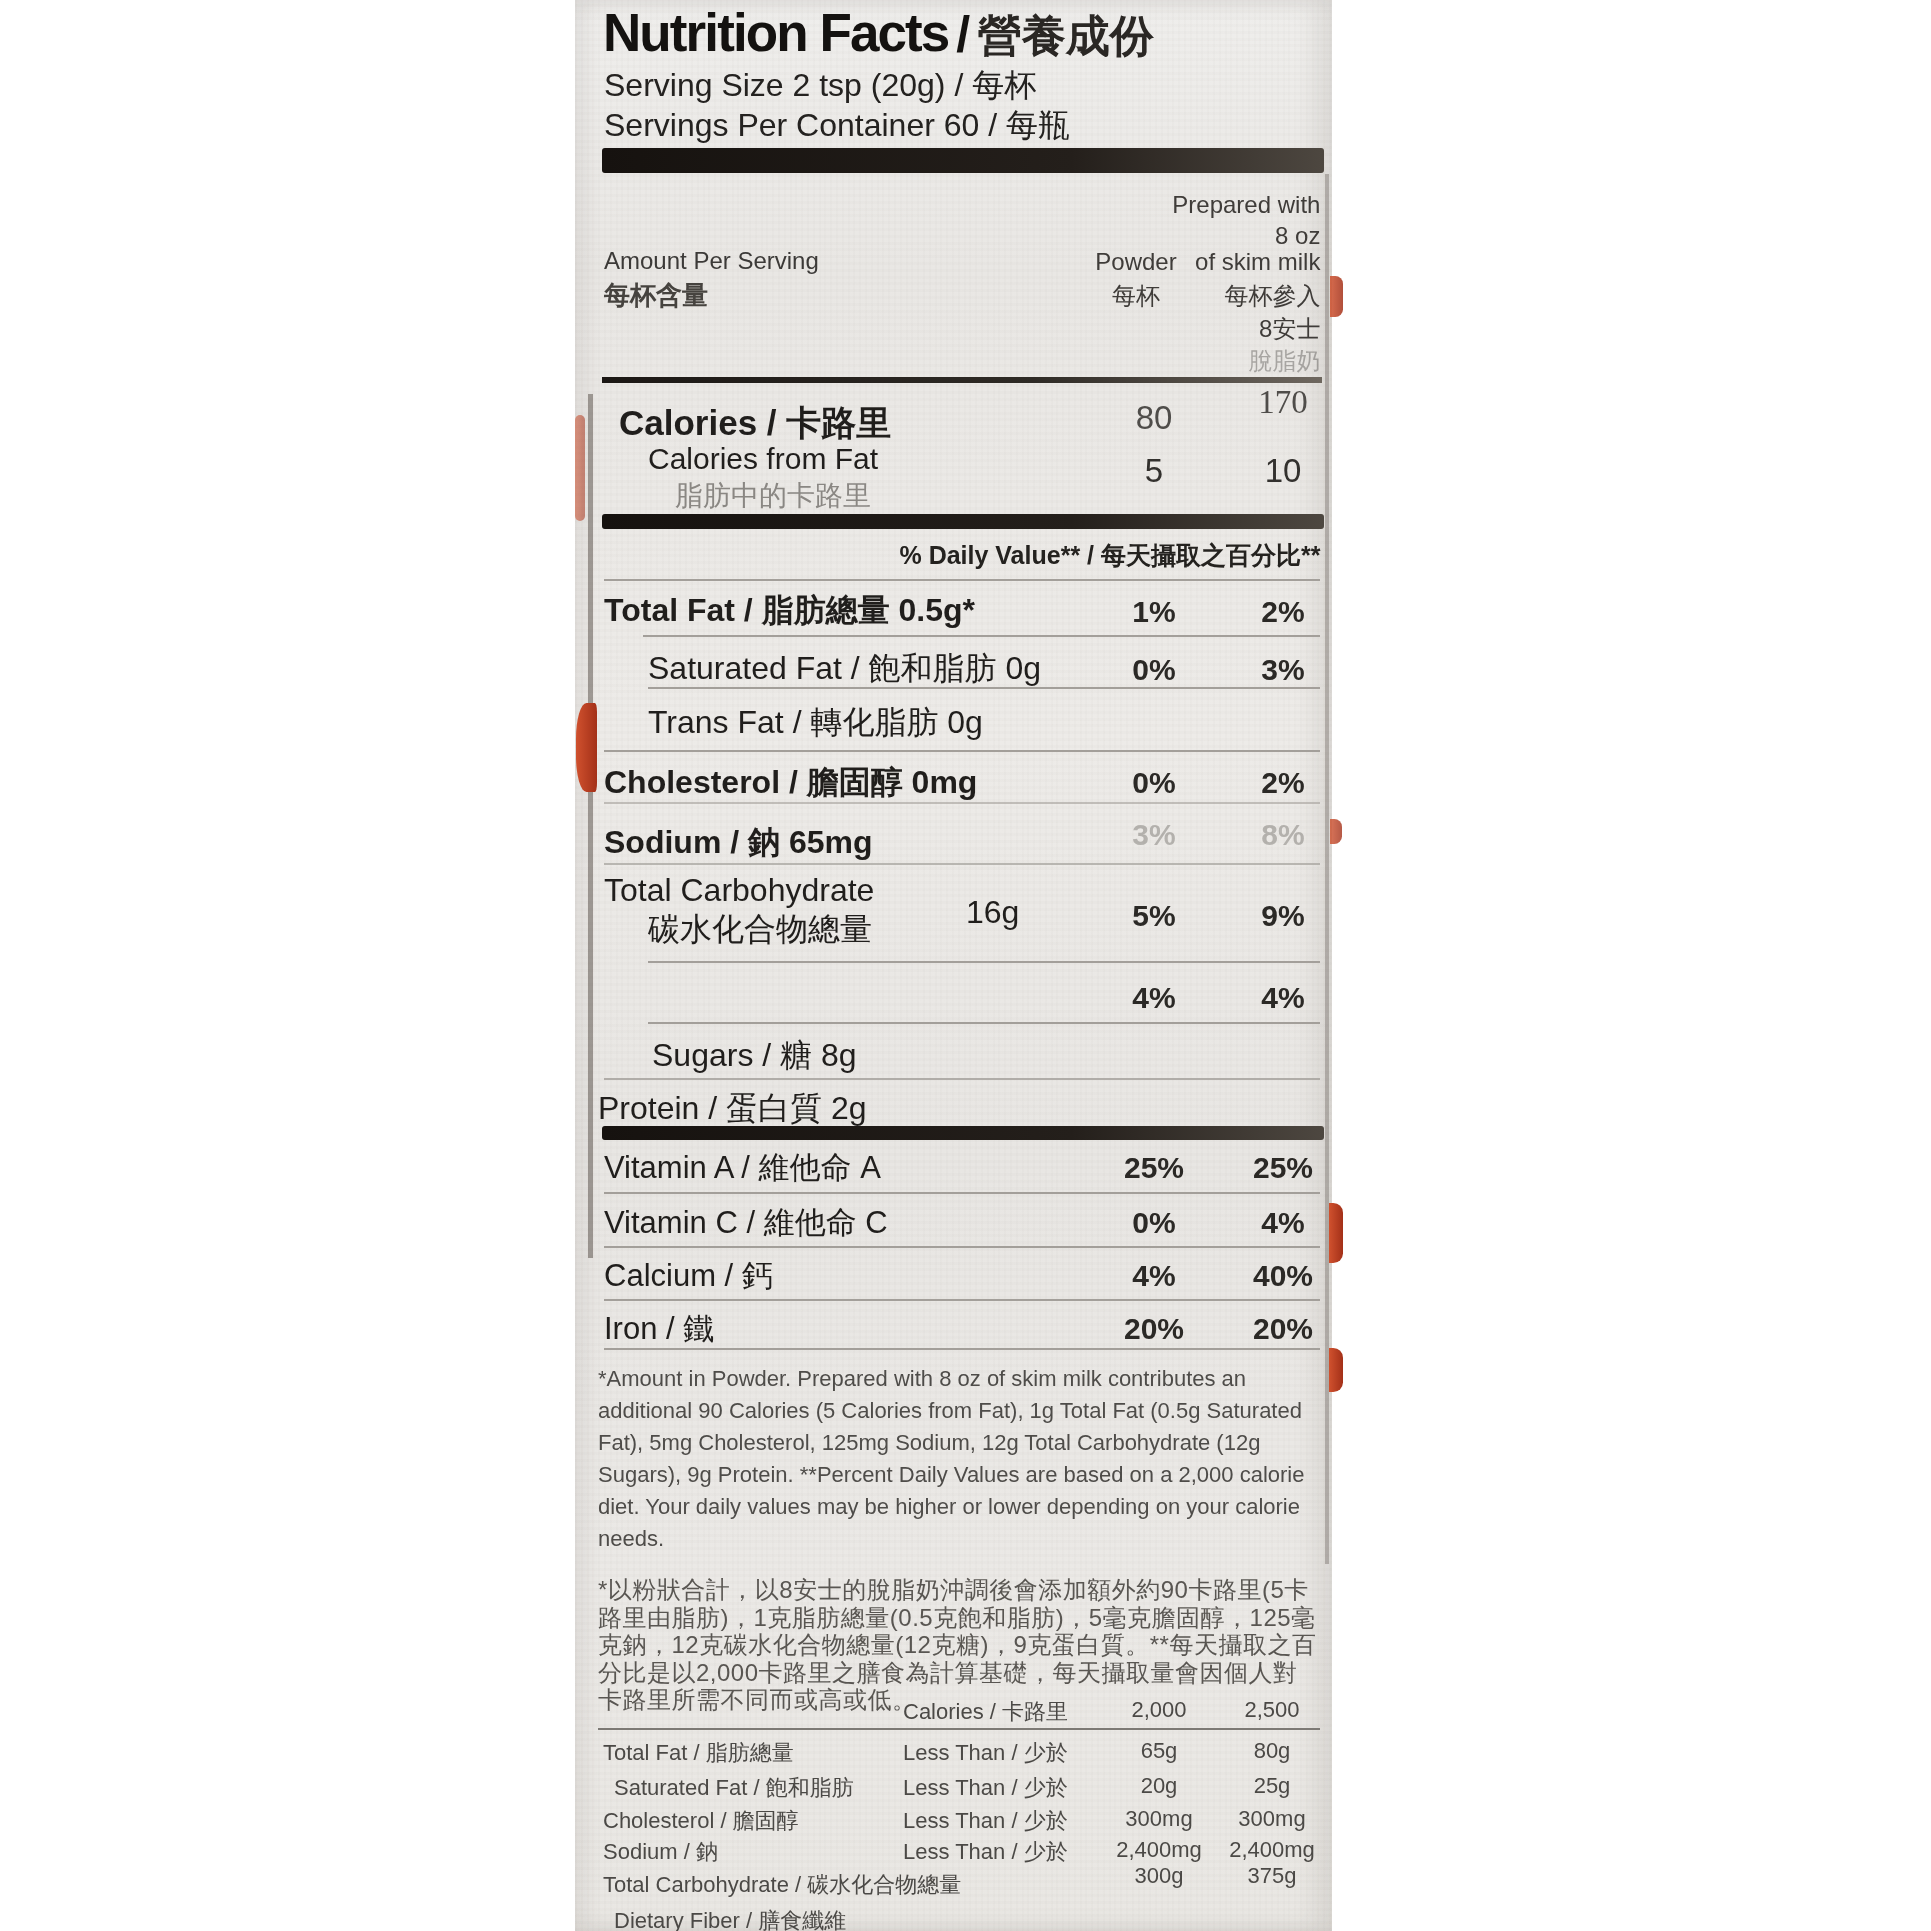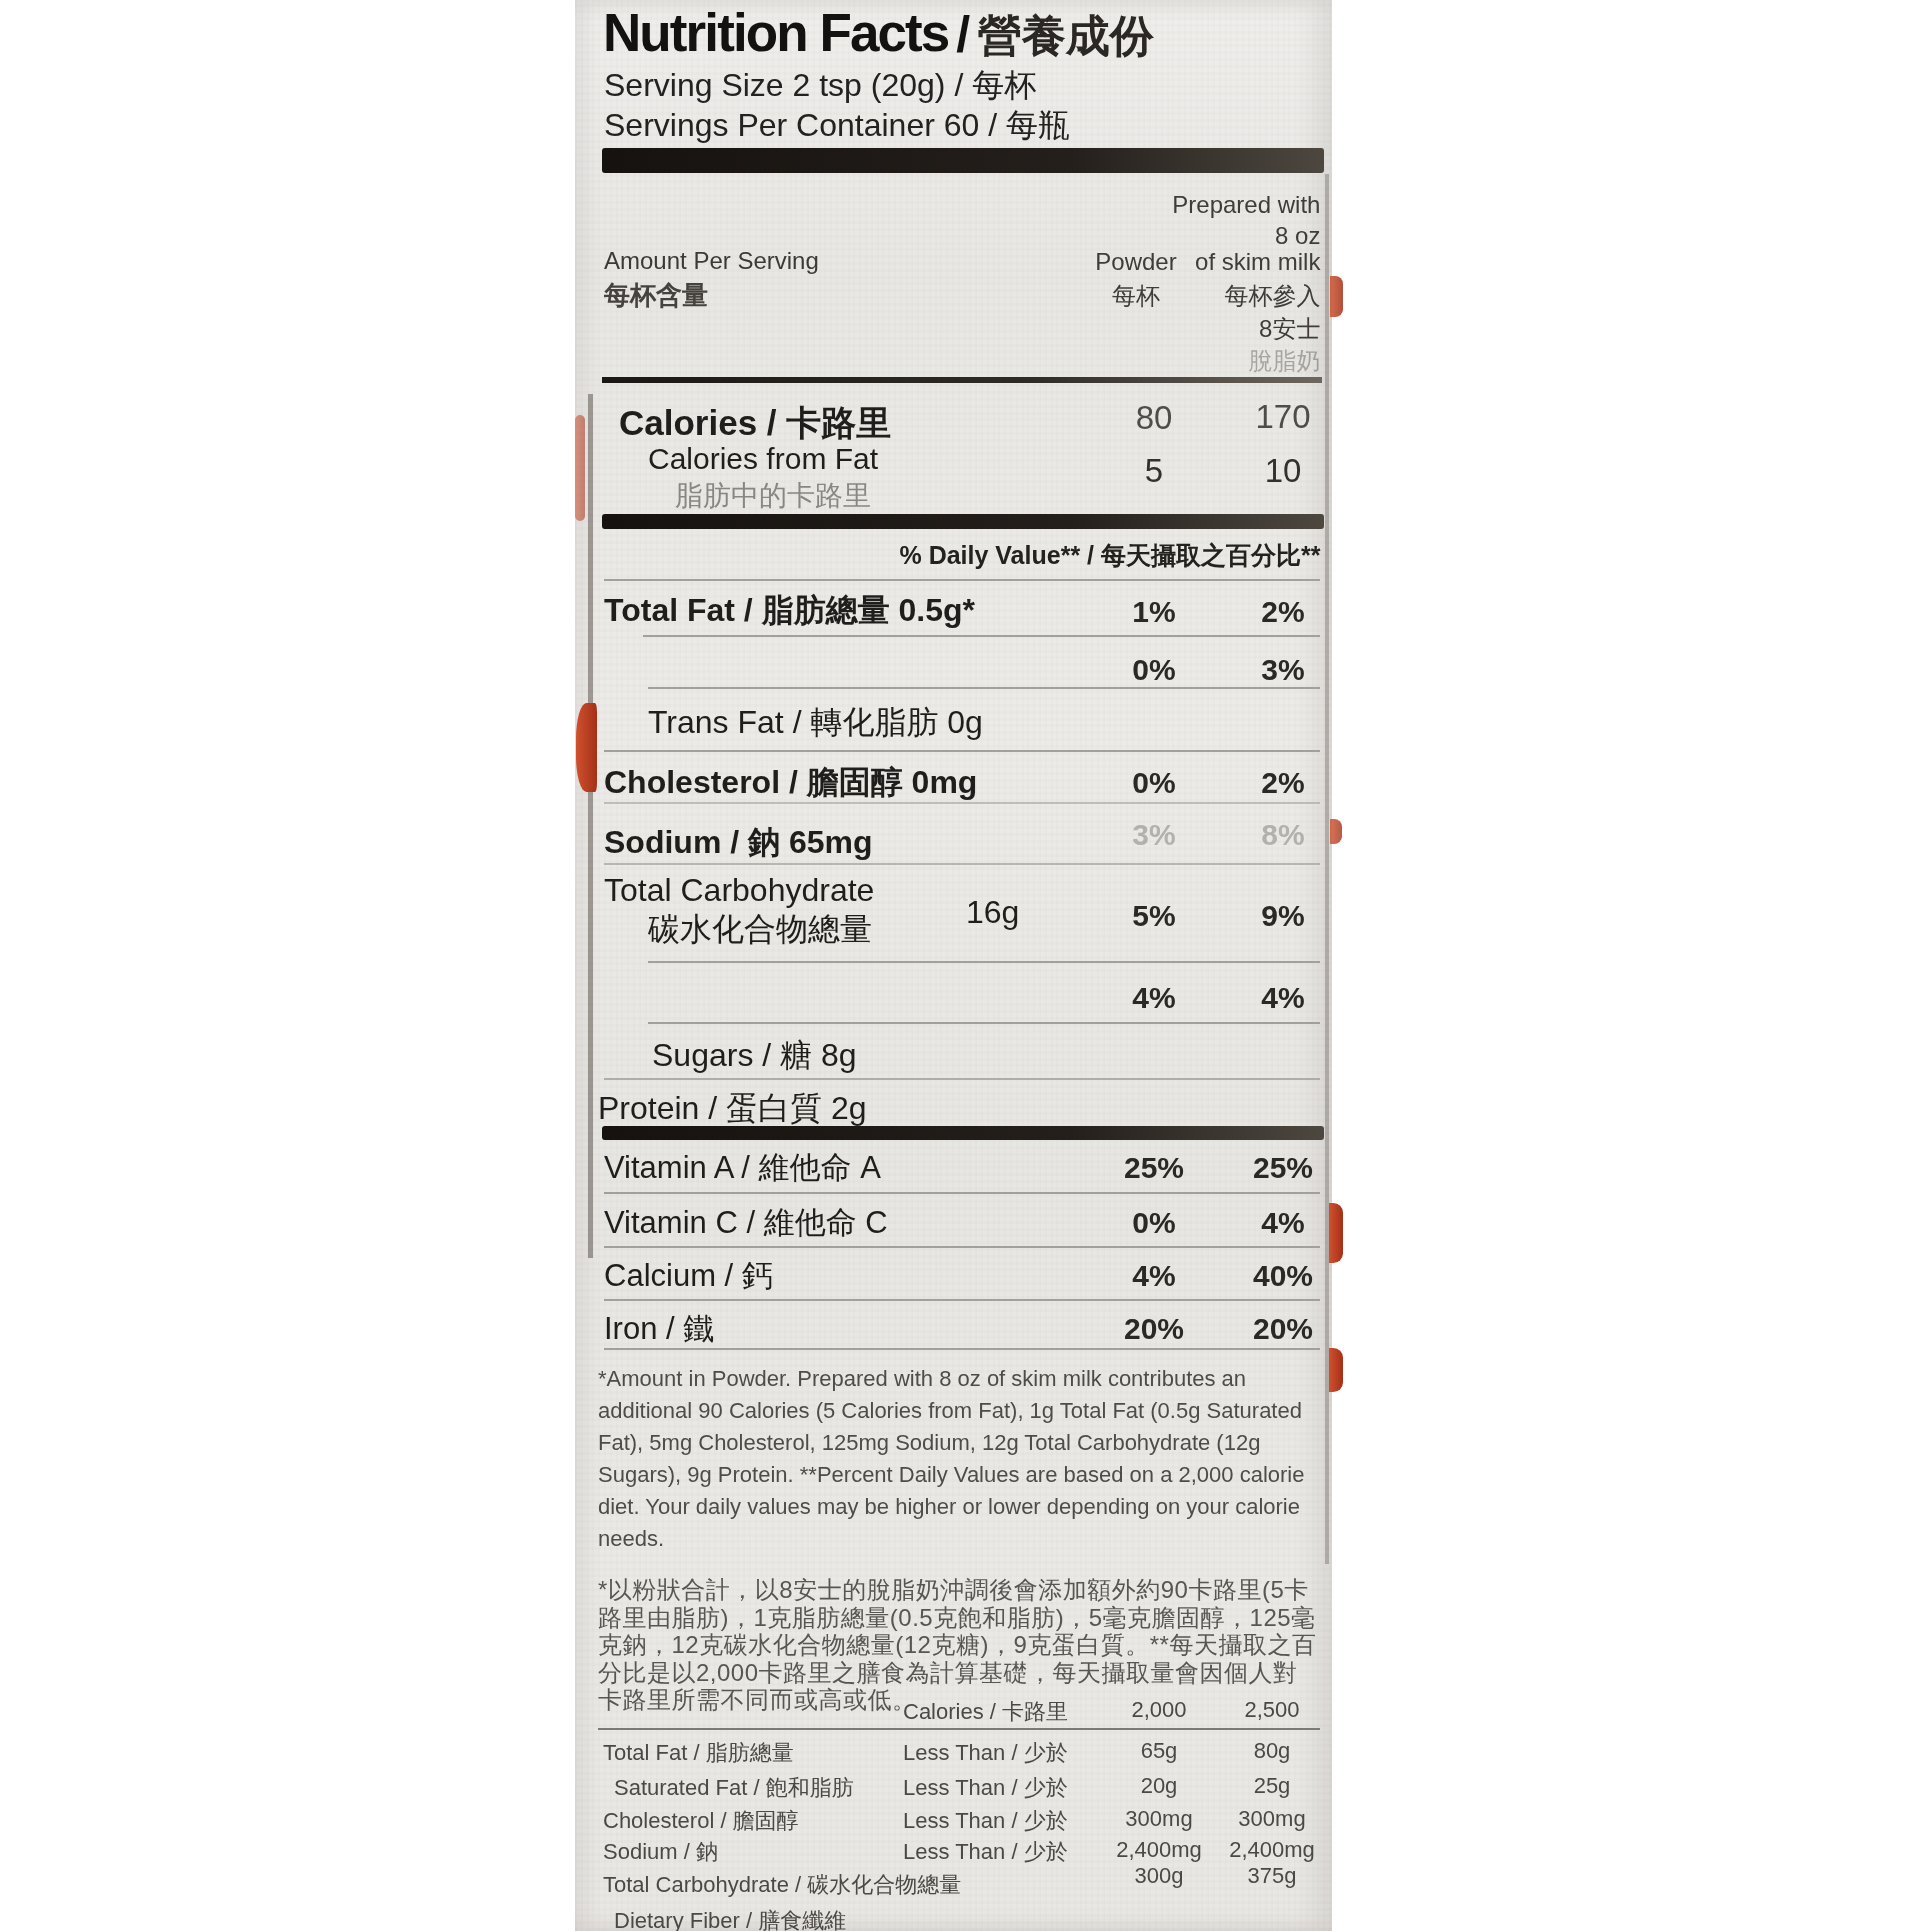--- a/index.html
+++ b/index.html
@@ -68,36 +68,37 @@
 
   <div class="abs colhead c2blk" style="top:248px;">of skim milk</div>
   <div class="abs colhead c2blk zhsoft" style="top:280px;">每杯參入</div>
   <div class="abs colhead c2blk zhsoft" style="top:313px;">8安士</div>
   <div class="abs colhead c2blk zhsoft" style="top:345px;opacity:.38;">脫脂奶</div>
 
   <div class="abs" style="left:27px;right:9.7px;top:377px;height:5.8px;background:linear-gradient(90deg,#1b1714 0%,#2e2a25 60%,#6e675f 100%);"></div>
 
   <div class="abs row b" style="left:44px;top:400px;font-size:35px;">Calories / 卡路里</div>
   <div class="calval dvc1" style="top:399px;">80</div>
-  <div class="calval dvc2" style="top:398px;">170</div>
+  <div class="calval dvc2" style="top:384px;font-family:Liberation Serif, serif;">170</div>
   <div class="abs row" style="left:73px;top:442px;font-size:30px;">Calories from Fat</div>
   <div class="abs row zhsoft" style="left:100px;top:477px;font-size:28px;color:#8a8783;">脂肪中的卡路里</div>
   <div class="calval dvc1" style="top:452px;color:#33312e;">5</div>
   <div class="calval dvc2" style="top:452px;color:#33312e;">10</div>
 
   <div class="bar" style="top:514px;height:14.5px;"></div>
 
   <div class="abs b c2blk" style="top:539px;font-size:25px;color:#24221f;">% Daily Value** / 每天攝取之百分比**</div>
   <div class="thin" style="left:29px;top:579px;"></div>
 
   <div class="abs row b" style="left:29px;top:589px;">Total Fat / 脂肪總量 0.5g*</div>
   <div class="dv dvc1" style="top:595px;">1%</div>
   <div class="dv dvc2" style="top:595px;">2%</div>
   <div class="thin" style="left:68px;top:635px;"></div>
 
+  <div class="abs row" style="left:73px;top:647px;">Saturated Fat / 飽和脂肪 0g</div>
   <div class="dv dvc1" style="top:653px;">0%</div>
   <div class="dv dvc2" style="top:653px;">3%</div>
   <div class="thin" style="left:73px;top:687px;"></div>
 
   <div class="abs row" style="left:73px;top:701px;">Trans Fat / 轉化脂肪 0g</div>
   <div class="thin" style="left:29px;top:750px;"></div>
 
   <div class="abs row b" style="left:29px;top:761px;">Cholesterol / 膽固醇 0mg</div>
   <div class="dv dvc1" style="top:766px;">0%</div>
   <div class="dv dvc2" style="top:766px;">2%</div>

